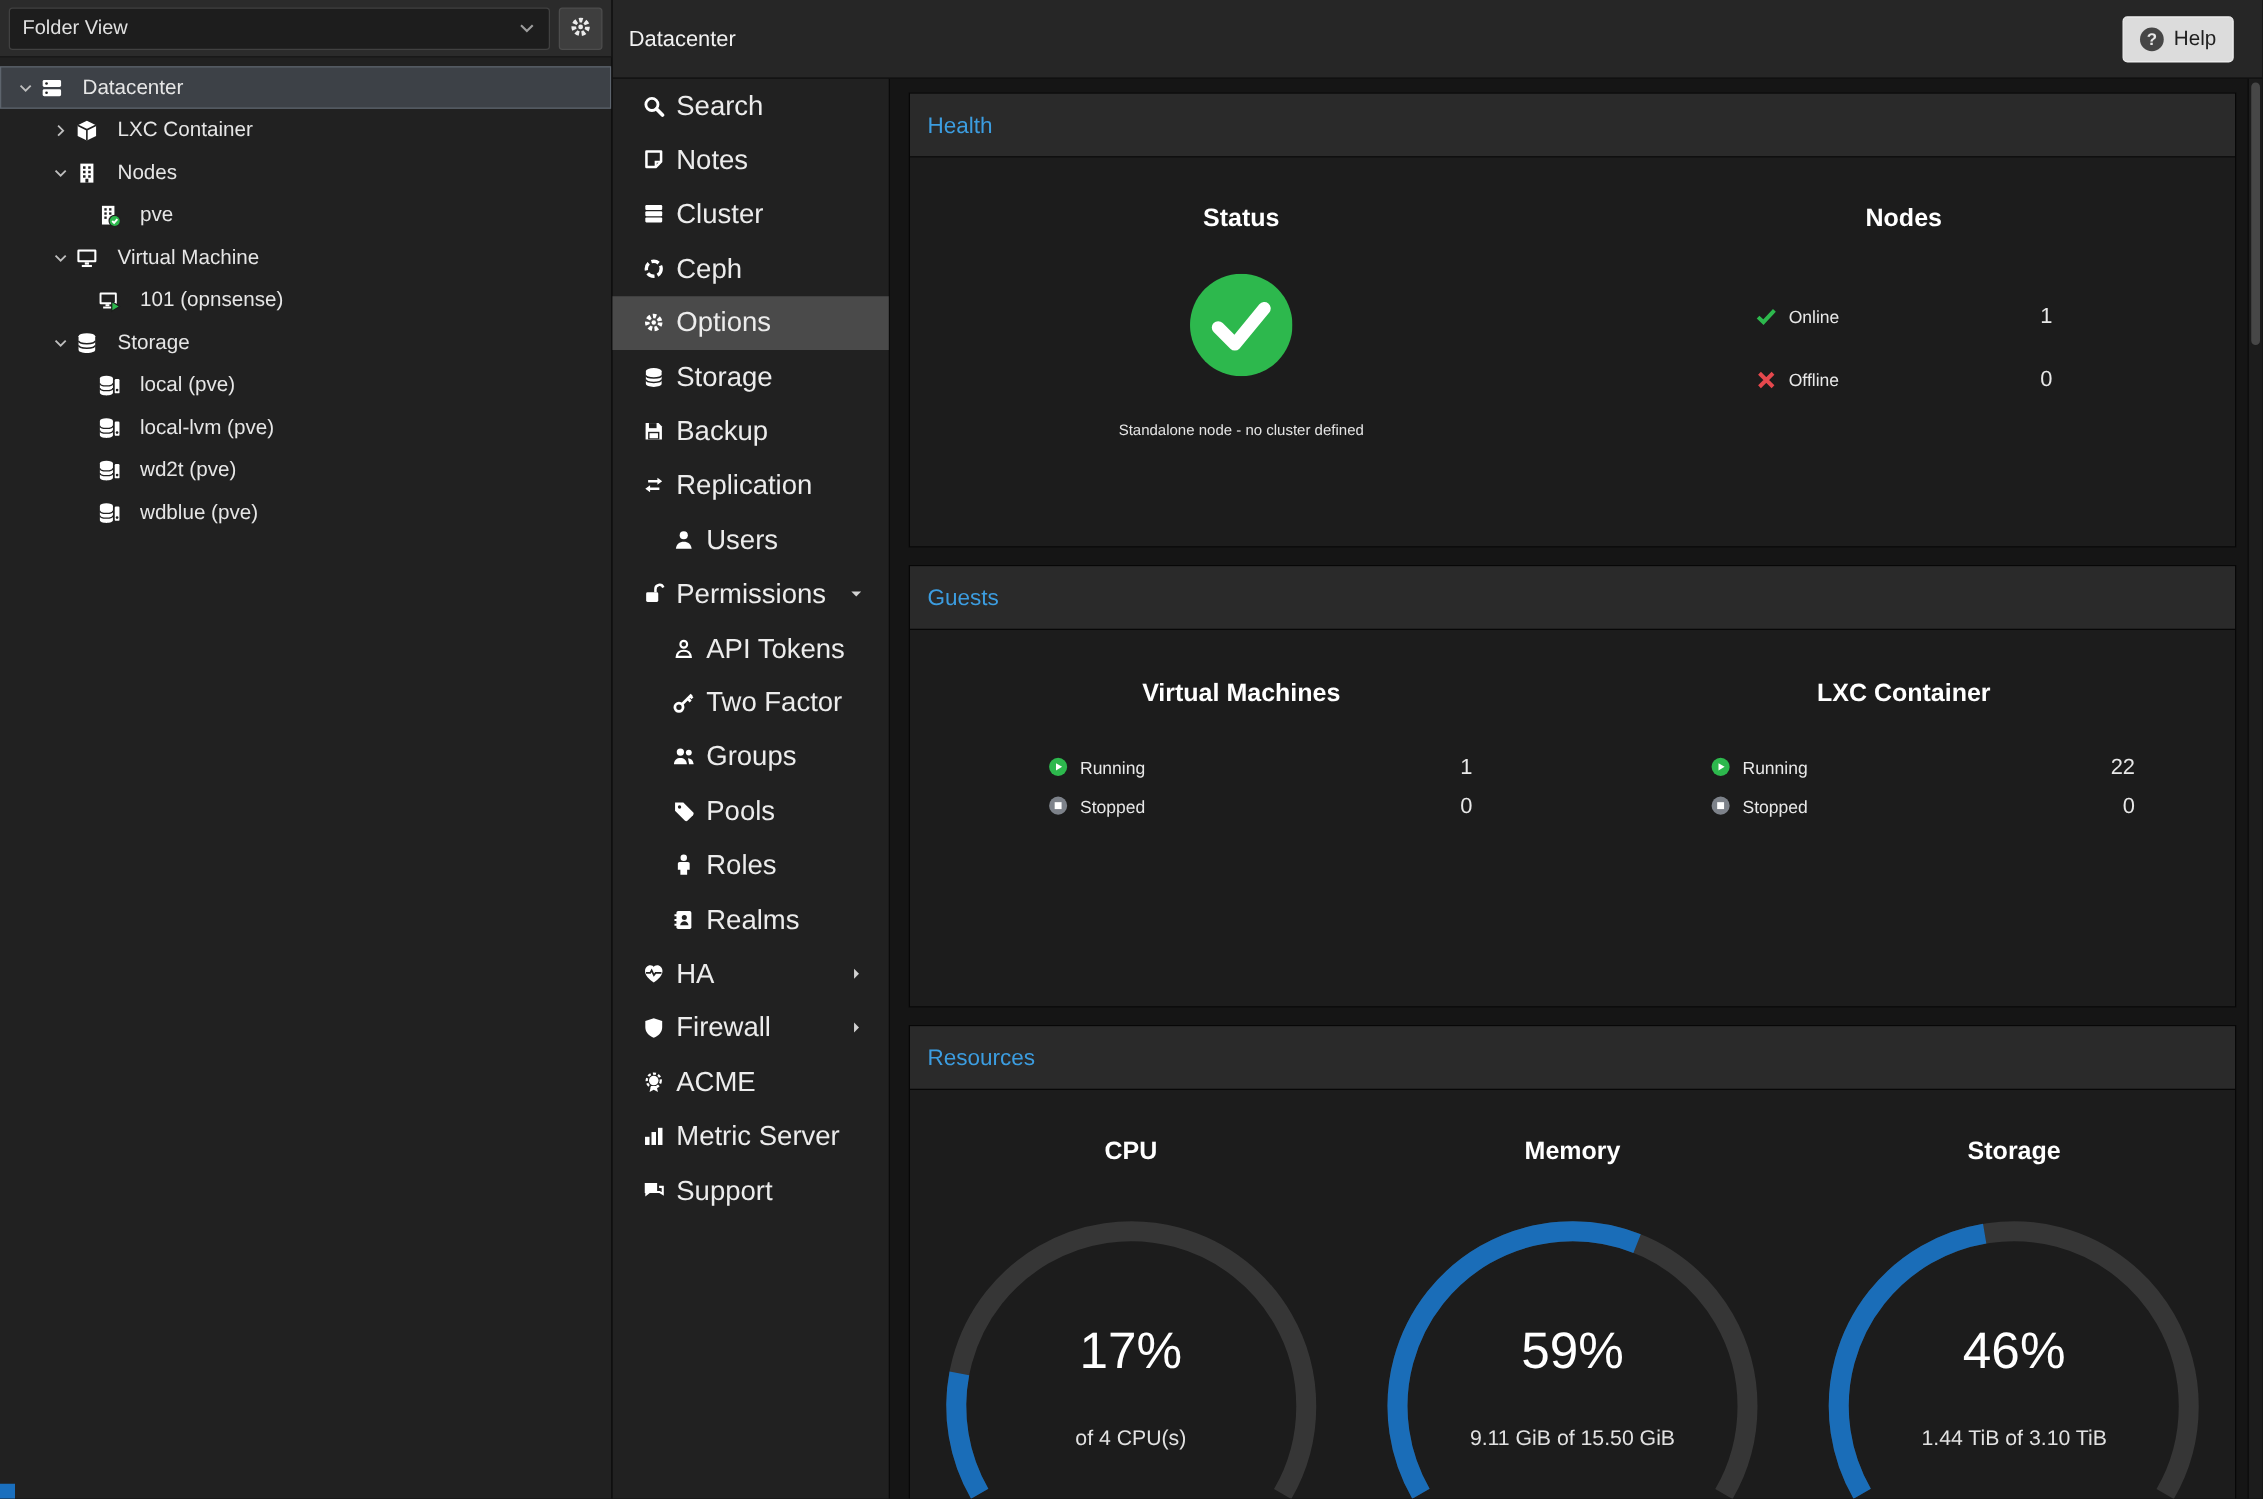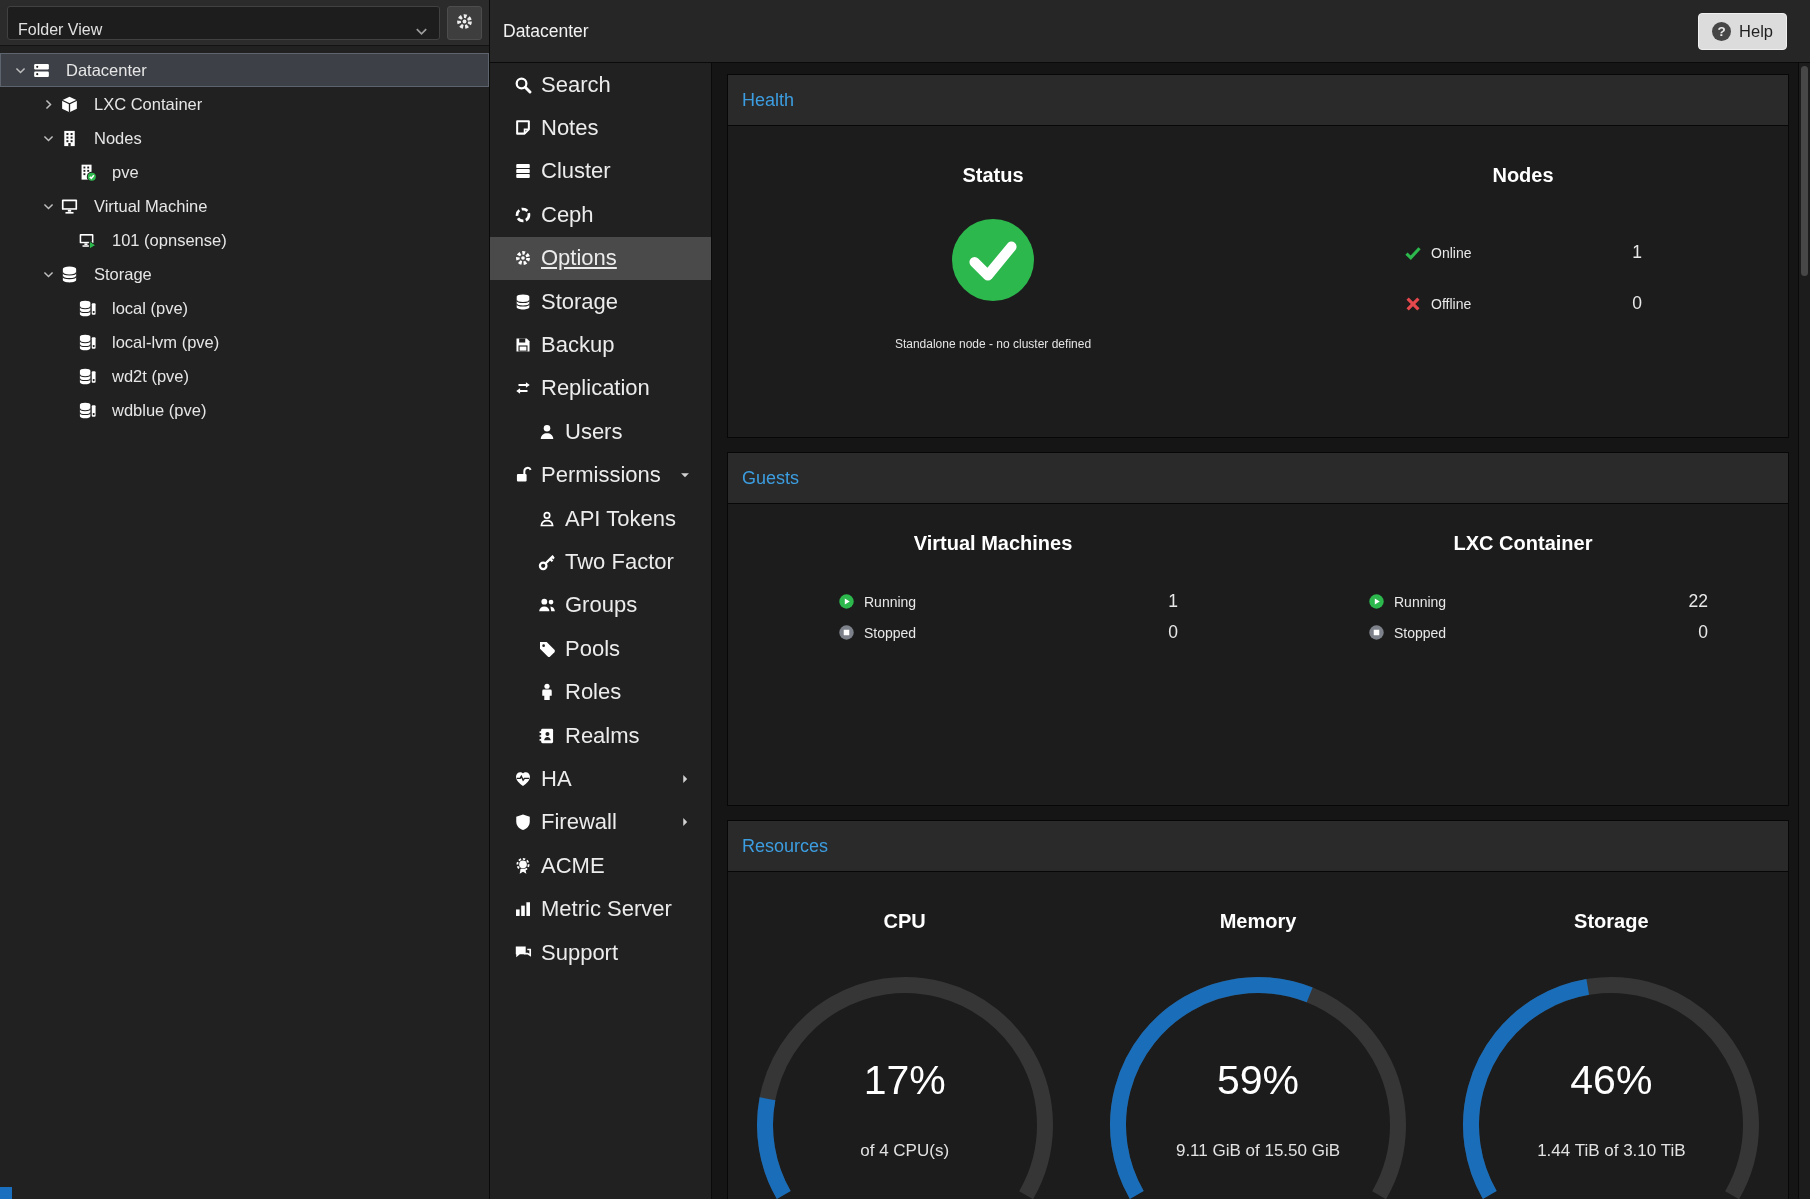--- a/index.html
+++ b/index.html
@@ -6,21 +6,21 @@
   html,body { width:1810px; height:1199px; overflow:hidden; background:#141414;
     font-family:"Liberation Sans","DejaVu Sans",sans-serif; color:#e8e8e8; }
   #app { display:flex; width:100%; height:100%; }
 
   
   #tree-panel { width:490px; flex:0 0 490px; background:#212121; border-right:1px solid #0a0a0a;
     position:relative; display:flex; flex-direction:column; }
   #tree-toolbar { height:46px; flex:0 0 46px; background:#2b2b2b; border-bottom:1px solid #141414;
     display:flex; align-items:center; gap:7px; padding:0 7px; }
   .combo { flex:1; height:34px; background:#1d1d1d; border:1px solid #414141; border-radius:3px;
-    display:flex; align-items:flex-end; justify-content:space-between; padding:0 10px;
+    display:flex; align-items:center; justify-content:space-between; padding:0 10px;
     font-size:16px; color:#e0e0e0; cursor:pointer; }
   .combo-caret { color:#9d9d9d; display:flex; }
   .gearbtn { width:35px; height:34px; background:#3e3e3e; border:1px solid #4d4d4d; border-radius:3px;
     color:#ececec; display:grid; place-items:center; cursor:pointer; }
   #tree { padding-top:7px; }
   .tree-row { height:34px; display:flex; align-items:center; font-size:16.5px; color:#e6e6e6; cursor:pointer; }
   .tree-row.lvl0 { padding-left:8px; }
   .tree-row.lvl1 { padding-left:36px; }
   .tree-row.lvl2 { padding-left:54px; }
   .tree-row.selected { background:#3d4147; box-shadow:inset 0 0 0 1px #5d646d; }
@@ -40,41 +40,41 @@
   .qmark { width:19px; height:19px; border-radius:50%; background:#464646; color:#e8e8e8;
     font-size:13.5px; font-weight:bold; display:grid; place-items:center; }
   #content-row { flex:1; display:flex; min-height:0; }
 
   
   #menu { width:222px; flex:0 0 222px; background:#212121; border-right:1px solid #0a0a0a; }
   .menu-item { height:43.4px; display:flex; align-items:center; padding-left:24px;
     font-size:22px; color:#ececec; position:relative; cursor:pointer; white-space:nowrap; }
   .menu-item.sub { padding-left:48px; }
   .menu-item.selected { background:#1565c0; }
-  .menu-item.highlight { background:#4a4a4a;text-decoration:underline; }
+  .menu-item.highlight { background:#4a4a4a; }
   .micon { width:18px; margin-right:9px; display:flex; color:#fff; flex:0 0 18px; }
   .mcaret { position:absolute; right:19px; color:#d2d2d2; display:flex; }
 
   
   #content { flex:1; background:#151515; padding:11px 9px 0 15px; overflow:hidden; }
   .panel { background:#1c1c1c; border:1px solid #070707; margin-bottom:14px; }
   .panel-header { height:51px; background:#2a2a2a; border-bottom:1px solid #070707;
     display:flex; align-items:center; padding:0 14px; font-size:18px; color:#3c9de0; }
   .health-body { height:311px; display:grid; grid-template-columns:1fr 1fr; }
   .hcol { padding-top:38px; text-align:center; }
   .hcol h3, .gcol h3, .res-title { font-size:20px; font-weight:bold; color:#ffffff; }
   .big-check { width:82px; height:82px; margin:32px auto 0; }
   .status-msg { margin-top:36px; font-size:12px; color:#e4e4e4; }
   .node-rows { width:238px; margin:40px auto 0; text-align:left; }
   .nrow { height:51px; display:flex; align-items:center; }
   .sicon { display:flex; }
   .slabel { margin-left:9px; font-size:14px; }
   .svalue { margin-left:auto; font-size:17.5px; }
   .guests-body { height:301px; display:grid; grid-template-columns:1fr 1fr; }
-  .gcol { padding-top:28px; }
+  .gcol { padding-top:40px; }
   .gcol h3 { text-align:center; }
   .grows { width:340px; margin:31px 0 0 110px; }
   .grow { height:31px; display:flex; align-items:center; }
   .resources-body { height:340px; display:grid; grid-template-columns:1fr 1fr 1fr; }
   .res-col { padding-top:38px; text-align:center; }
   .gauge { position:relative; width:300px; height:230px; margin:42px auto 0; }
   .gauge-pct { position:absolute; left:0; right:0; top:82px; font-size:41px; color:#fff; }
   .gauge-detail { position:absolute; left:0; right:0; top:166px; font-size:17px; color:#e2e2e2; }
 
   

